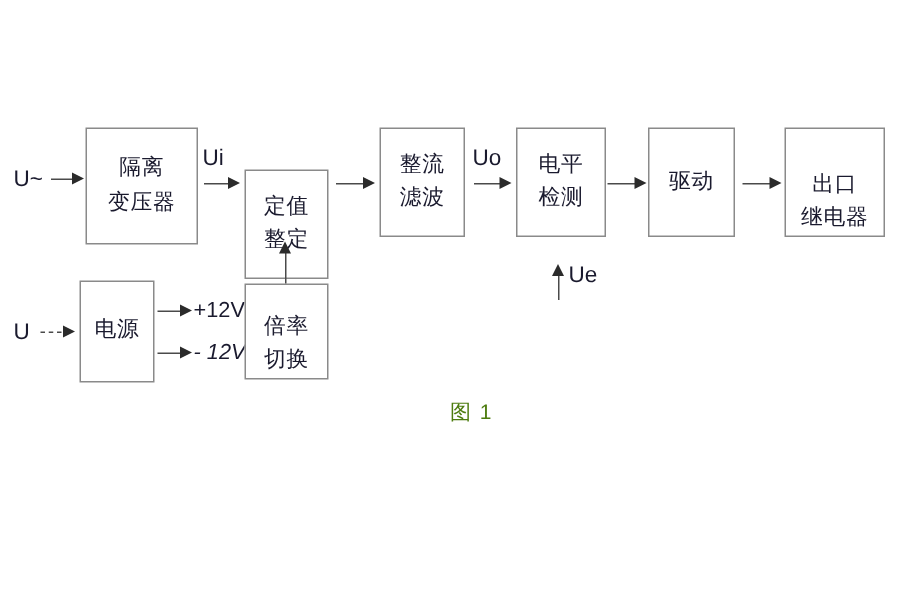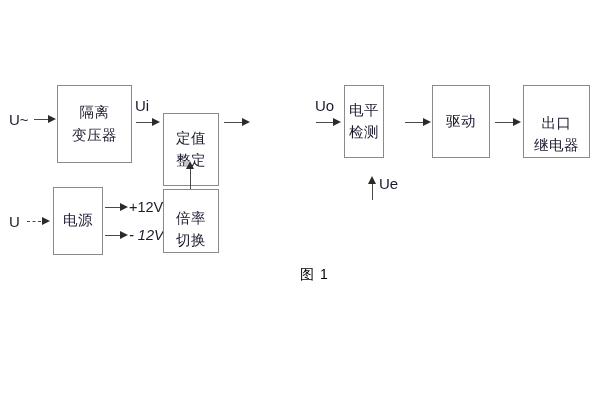--- a/index.html
+++ b/index.html
@@ -78,21 +78,21 @@
     color: #1a1a2e;
     font-size: 14.5px;
     white-space: nowrap;
     line-height: 1;
   }
   .label.sig {
     font-size: 15px;
   }
   .caption {
     position: absolute;
-    color: #000000;
+    color: #4d7c0f;
     font-size: 14px;
     white-space: nowrap;
     letter-spacing: 1px;
   }
 </style>
 </head>
 <body>
 
 <div id="diagram">
 
@@ -110,26 +110,30 @@
   <div class="arrow-r" style="left:152px; top:118px;"></div>
 
   <div class="box" style="left:163px; top:85px; width:56px; height:73px;margin-top:28px;">
     <span class="ln">定值</span>
     <span class="ln">整定</span>
   </div>
 
   <div class="hline" style="left:224px; top:122px; width:20px;"></div>
   <div class="arrow-r" style="left:242px; top:118px;"></div>
 
+  <div class="box" style="left:253px; top:85px; width:57px; height:73px;">
+    <span class="ln">整流</span>
+    <span class="ln">滤波</span>
+  </div>
 
   <div class="label sig" style="left:315px; top:98px;">Uo</div>
   <div class="hline" style="left:316px; top:122px; width:19px;"></div>
   <div class="arrow-r" style="left:333px; top:118px;"></div>
 
-  <div class="box" style="left:344px; top:85px; width:40px; height:73px;">
+  <div class="box" style="left:344px; top:85px; width:60px; height:73px;">
     <span class="ln">电平</span>
     <span class="ln">检测</span>
   </div>
 
   <div class="hline" style="left:405px; top:122px; width:20px;"></div>
   <div class="arrow-r" style="left:423px; top:118px;"></div>
 
   <div class="box single" style="left:432px; top:85px; width:58px; height:73px;">
     <span class="ln">驱动</span>
   </div>

